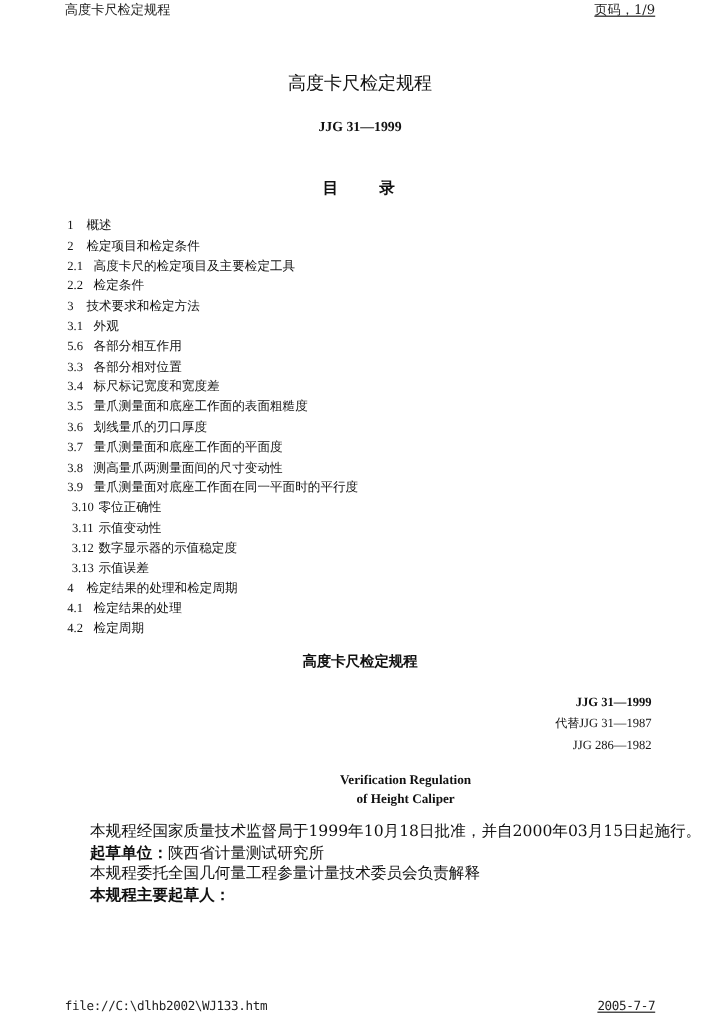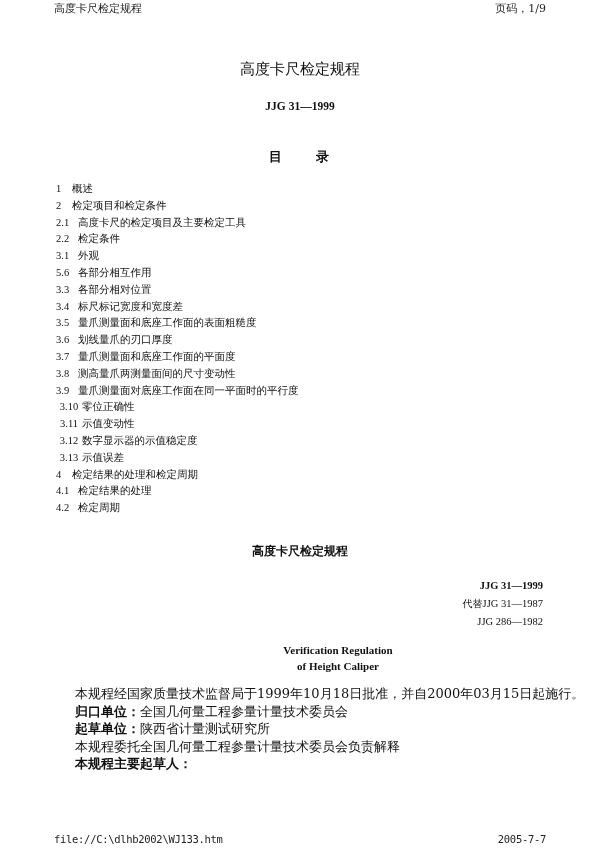--- a/index.html
+++ b/index.html
@@ -8,21 +8,21 @@
     font-family: "DejaVu Serif", "Liberation Serif", serif;
     color: #111;
   }
   .hdr, .ftr {
     position: absolute; left: 0; width: 600px; font-size: 11px; color: #222;
     font-family: "DejaVu Serif", serif;
   }
   .hdr { top: 0; height: 18px; }
   .ftr { top: 832px; height: 16px; }
   .hdr .l, .ftr .l { position: absolute; left: 54px; top: 1px; }
-  .hdr .r, .ftr .r { position: absolute; right: 54px; top: 1px; }
+  .hdr .r, .ftr .r { position: absolute; right: 54px; top: 1px; text-decoration: underline; }
   .ftr .l, .ftr .r { font-family: "DejaVu Sans Mono", "Liberation Mono", monospace; font-size: 10.5px; letter-spacing: -0.3px; }
 
   .center { position: absolute; left: 0; width: 600px; text-align: center; }
   .title1 { top: 60px; font-size: 15px; }
   .code1 { top: 100px; font-size: 11.5px; font-weight: bold; font-family: "Liberation Serif", serif; }
   .toc-title { top: 148px; font-size: 13px; font-weight: bold; letter-spacing: 2px; text-align: center; }
   .toc-title span { display: inline-block; }
   .toc-title .gap { width: 32px; }
 
   .toc { position: absolute; left: 56px; top: 180px; width: 500px; }
@@ -56,20 +56,21 @@
 <div class="center code1">JJG 31—1999</div>
 <div class="center toc-title">
   <span>目</span><span class="gap"></span><span>录</span>
 </div>
 
 <div class="toc" id="toc">
     <div class="toc-item"><span class="num l1">1</span><span>概述</span></div>
     <div class="toc-item"><span class="num l1">2</span><span>检定项目和检定条件</span></div>
     <div class="toc-item"><span class="num l2">2.1</span><span>高度卡尺的检定项目及主要检定工具</span></div>
     <div class="toc-item"><span class="num l2">2.2</span><span>检定条件</span></div>
+    <div class="toc-item"><span class="num l1">3</span><span>技术要求和检定方法</span></div>
     <div class="toc-item"><span class="num l2">3.1</span><span>外观</span></div>
     <div class="toc-item"><span class="num l2">5.6</span><span>各部分相互作用</span></div>
     <div class="toc-item"><span class="num l2">3.3</span><span>各部分相对位置</span></div>
     <div class="toc-item"><span class="num l2">3.4</span><span>标尺标记宽度和宽度差</span></div>
     <div class="toc-item"><span class="num l2">3.5</span><span>量爪测量面和底座工作面的表面粗糙度</span></div>
     <div class="toc-item"><span class="num l2">3.6</span><span>划线量爪的刃口厚度</span></div>
     <div class="toc-item"><span class="num l2">3.7</span><span>量爪测量面和底座工作面的平面度</span></div>
     <div class="toc-item"><span class="num l2">3.8</span><span>测高量爪两测量面间的尺寸变动性</span></div>
     <div class="toc-item"><span class="num l2">3.9</span><span>量爪测量面对底座工作面在同一平面时的平行度</span></div>
     <div class="toc-item"><span class="num l3">3.10</span><span>零位正确性</span></div>
@@ -89,21 +90,20 @@
   <div>JJG 286—1982</div>
 </div>
 
 <div class="center en-title">
   <div>Verification Regulation</div>
   <div>of Height Caliper</div>
 </div>
 
 <div class="body">
   <div class="ln">本规程经国家质量技术监督局于1999年10月18日批准，并自2000年03月15日起施行。</div>
-  <div class="ln"><span class="lbl">归口单位：</span><span>全国几何量工程参量计量技术委员会</span></div>
   <div class="ln"><span class="lbl">起草单位：</span><span>陕西省计量测试研究所</span></div>
   <div class="ln">本规程委托全国几何量工程参量计量技术委员会负责解释</div>
   <div class="ln lbl">本规程主要起草人：</div>
 </div>
 
 <div class="ftr">
   <span class="l">file://C:\dlhb2002\WJ133.htm</span>
   <span class="r">2005-7-7</span>
 </div>
 

